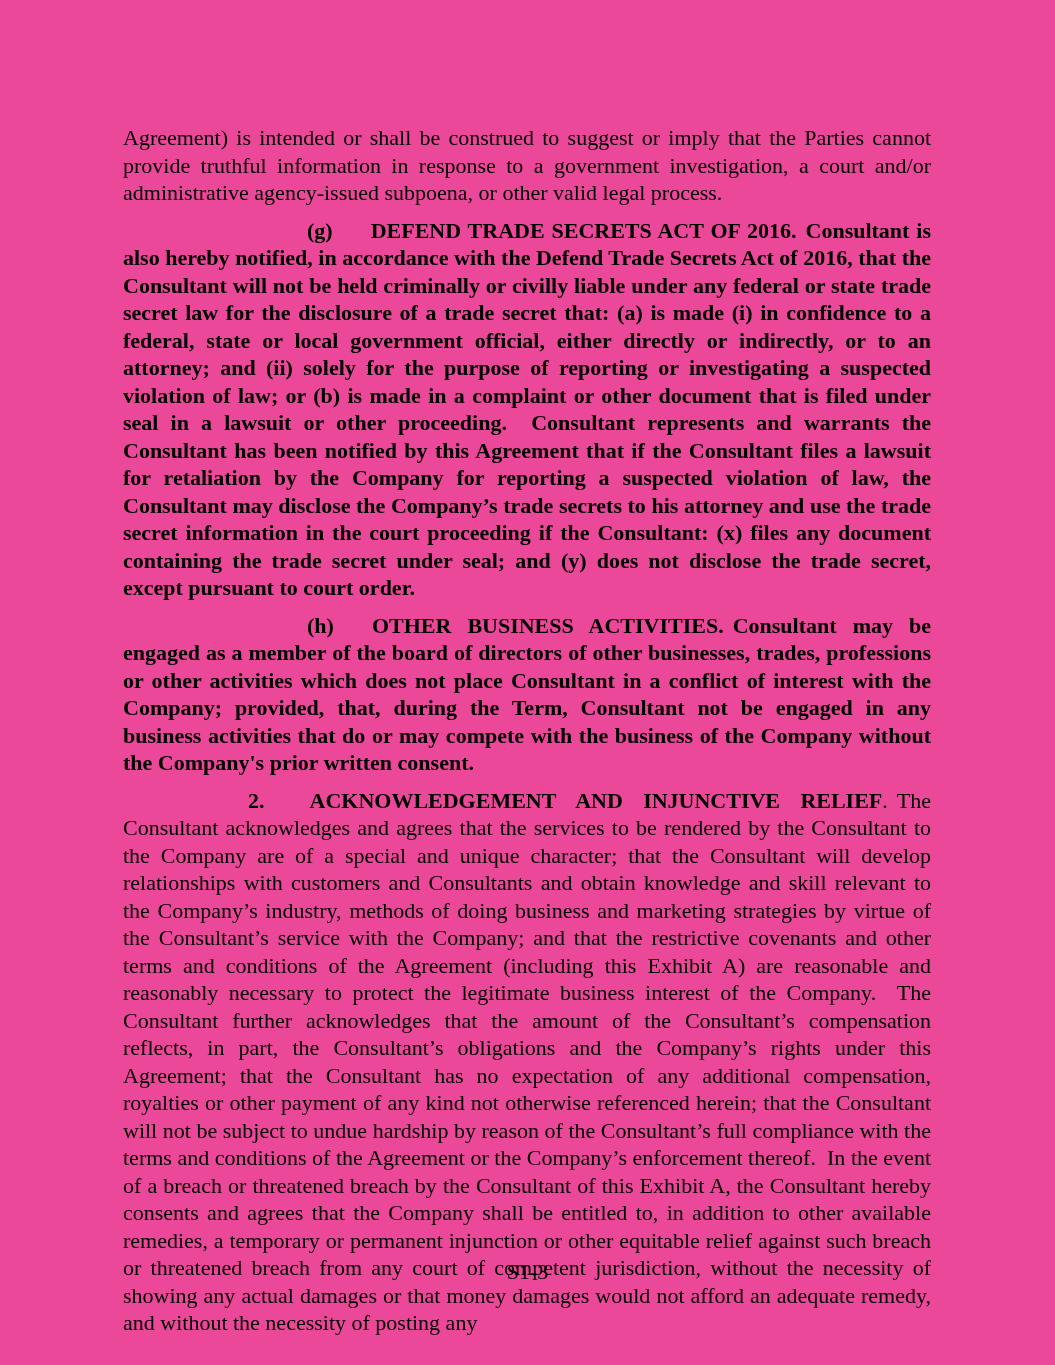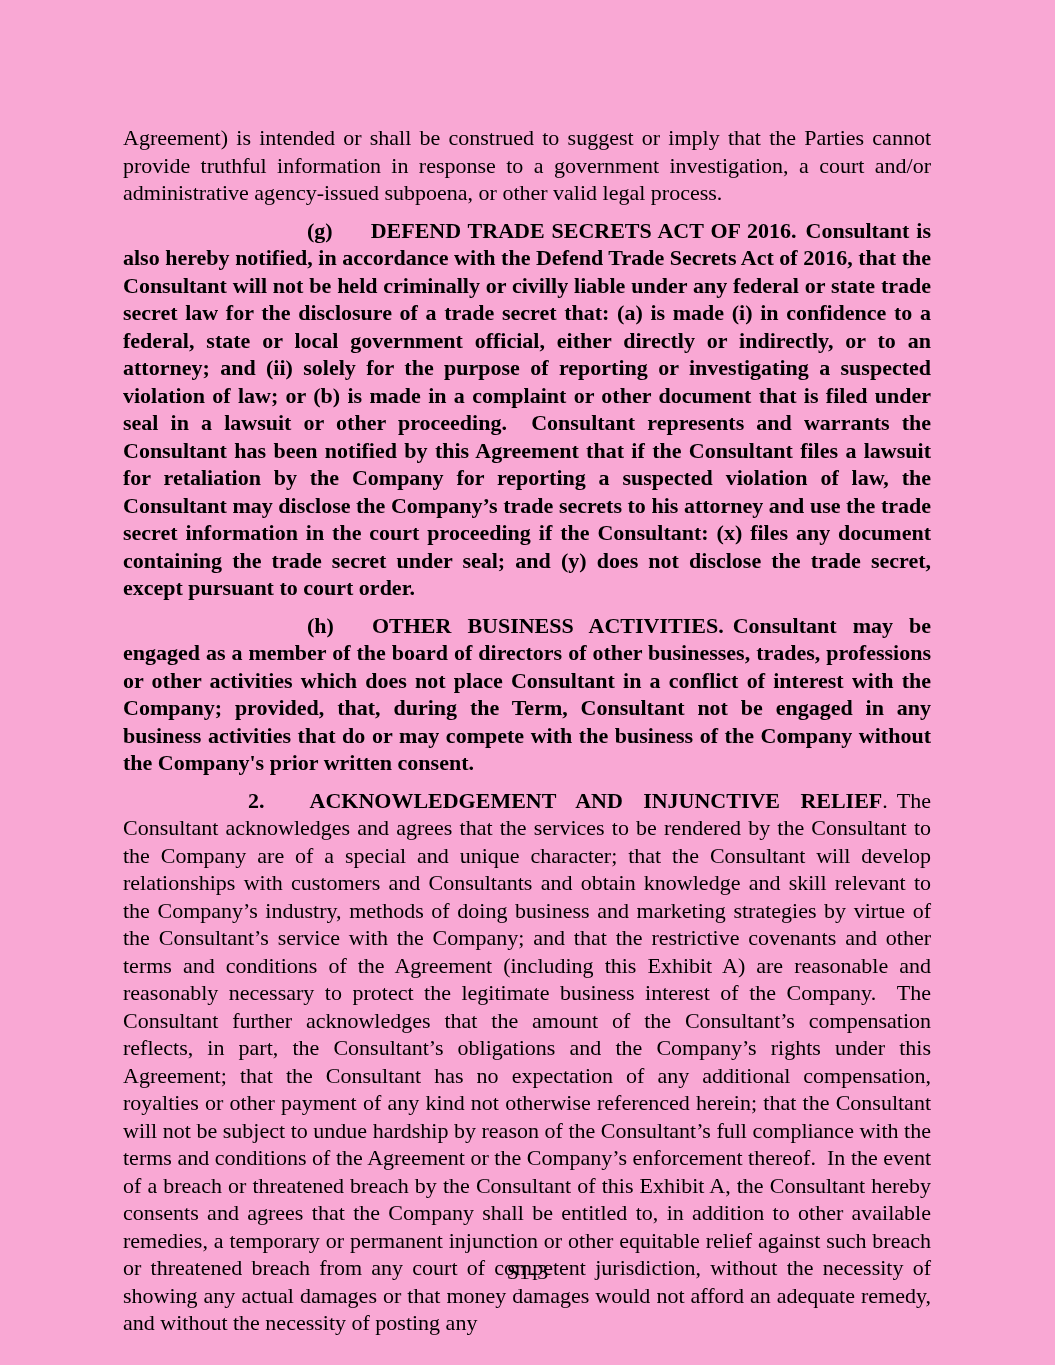--- a/index.html
+++ b/index.html
@@ -4,21 +4,21 @@
   <style>
     html, body {
       margin: 0;
       padding: 0;
       background: #ffffff;
     }
     .page {
       position: relative;
       width: 1055px;
       height: 1365px;
-      background: #f9a8d4;
+      background: #ec4899;
       color: #000000;
       font-family: "Liberation Serif", "DejaVu Serif", serif;
       overflow: hidden;
     }
     .doc {
       position: absolute;
       left: 123px;
       top: 124px;
       width: 808px;
       font-size: 22px;

